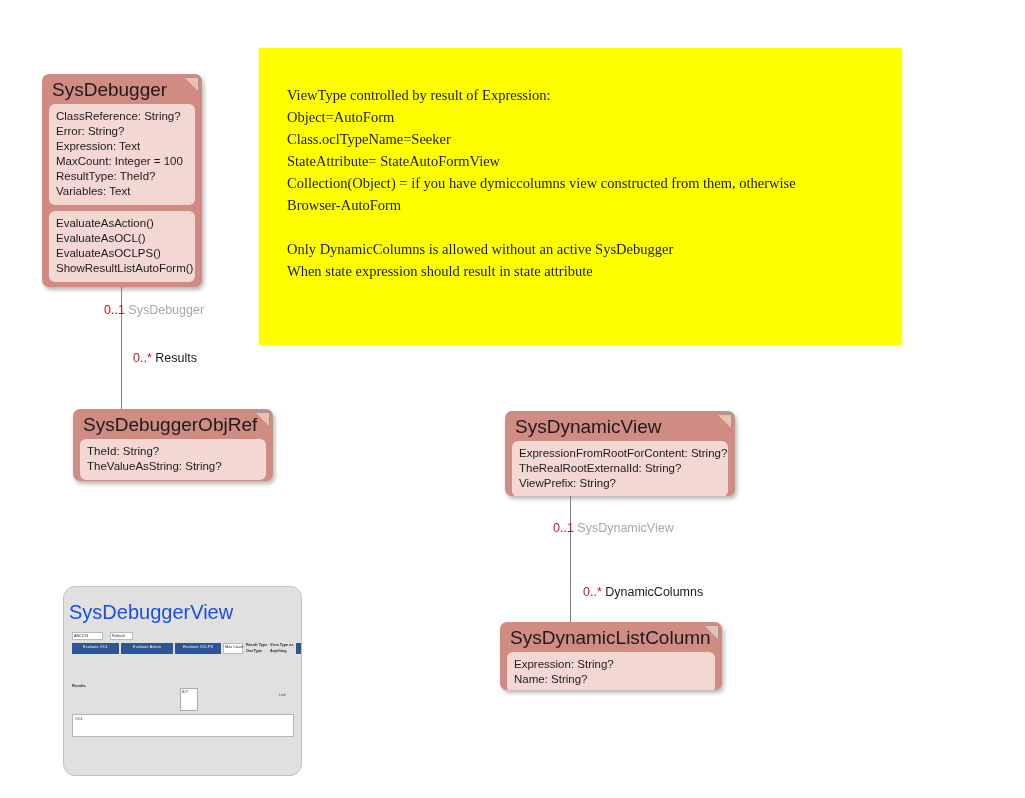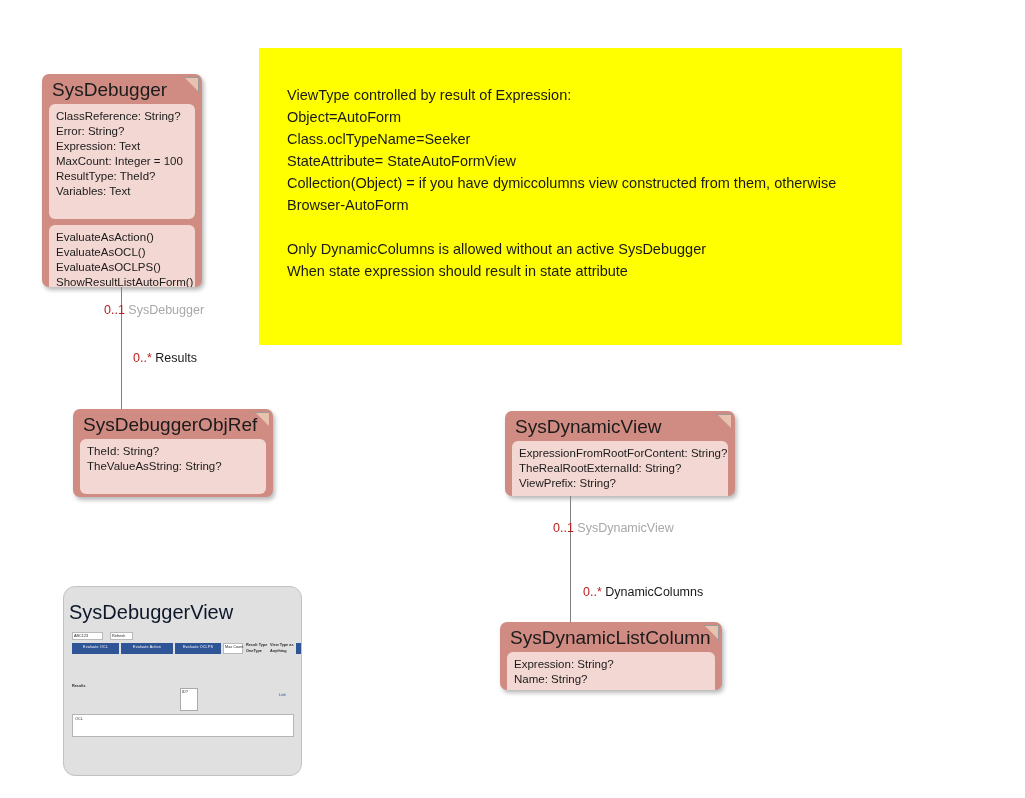--- a/index.html
+++ b/index.html
@@ -49,21 +49,21 @@
     font-size: 19px;
     font-weight: 400;
     color: #1b1b1b;
     line-height: 22px;
     padding: 1px 2px 3px 3px;
     white-space: nowrap;
   }
   .compartment {
     background: #f3d7d2;
     border-radius: 6px;
-    padding: 5px 7px 20px 7px;
+    padding: 5px 7px 6px 7px;
     margin-bottom: 6px;
   }
   .compartment:last-child { margin-bottom: 0; }
   .compartment .line {
     font-size: 11.5px;
     line-height: 15px;
     color: #1b1b1b;
     white-space: nowrap;
   }
 
@@ -106,21 +106,21 @@
     border: 1px solid #c2c2c2;
     border-radius: 12px;
     box-sizing: border-box;
     overflow: hidden;
   }
   .view-title {
     position: absolute;
     left: 5px;
     top: 14px;
     font-size: 20px;
-    color: #0f172a;
+    color: #1d4ed8;
     white-space: nowrap;
   }
   .mock { position: absolute; }
   .mock-tb-input {
     position: absolute;
     background: #fdfdfd;
     border: 1px solid #b9b9b9;
     box-sizing: border-box;
   }
   .mock-btn {
@@ -186,21 +186,21 @@
     <div class="line">Variables: Text</div>
   </div>
   <div class="compartment">
     <div class="line">EvaluateAsAction()</div>
     <div class="line">EvaluateAsOCL()</div>
     <div class="line">EvaluateAsOCLPS()</div>
     <div class="line">ShowResultListAutoForm()</div>
   </div>
 </div>
 
-<div class="note" style="left:259px; top:48px; width:643px; height:297px;">
+<div class="note" style="left:259px; top:48px; width:643px; height:297px;font-family:Liberation Serif, serif;">
   <div class="nline">ViewType controlled by result of Expression:</div>
   <div class="nline">Object=AutoForm</div>
   <div class="nline">Class.oclTypeName=Seeker</div>
   <div class="nline">StateAttribute= StateAutoFormView</div>
   <div class="nline">Collection(Object) = if you have dymiccolumns view constructed from them, otherwise</div>
   <div class="nline">Browser-AutoForm</div>
   <div class="nline blank"></div>
   <div class="nline">Only DynamicColumns is allowed without an active SysDebugger</div>
   <div class="nline">When state expression should result in state attribute</div>
 </div>
@@ -208,21 +208,21 @@
 <div class="conn" style="left:121px; top:287px; height:122px;"></div>
 <div class="conn-label" style="left:104px; top:303px;">
   <span class="mult">0..1 </span>
   <span class="rolename">SysDebugger</span>
 </div>
 <div class="conn-label" style="left:133px; top:351px;">
   <span class="mult">0..* </span>
   <span class="rolename-dark">Results</span>
 </div>
 
-<div class="uml-class" style="left:73px; top:409px; width:200px; height:88px;">
+<div class="uml-class" style="left:73px; top:409px; width:200px; height:72px;">
   <div class="fold"></div>
   <div class="fold-edge"></div>
   <div class="uml-title">SysDebuggerObjRef</div>
   <div class="compartment">
     <div class="line">TheId: String?</div>
     <div class="line">TheValueAsString: String?</div>
   </div>
 </div>
 
 <div class="uml-class" style="left:505px; top:411px; width:230px; height:85px;">

